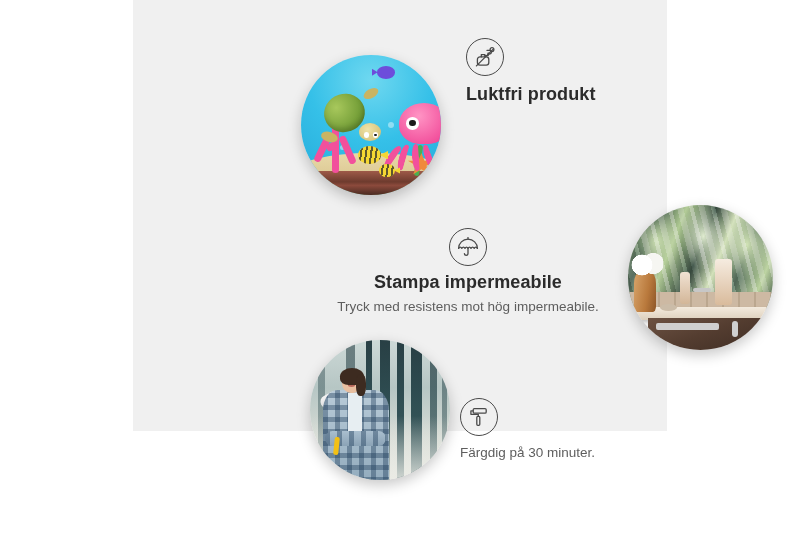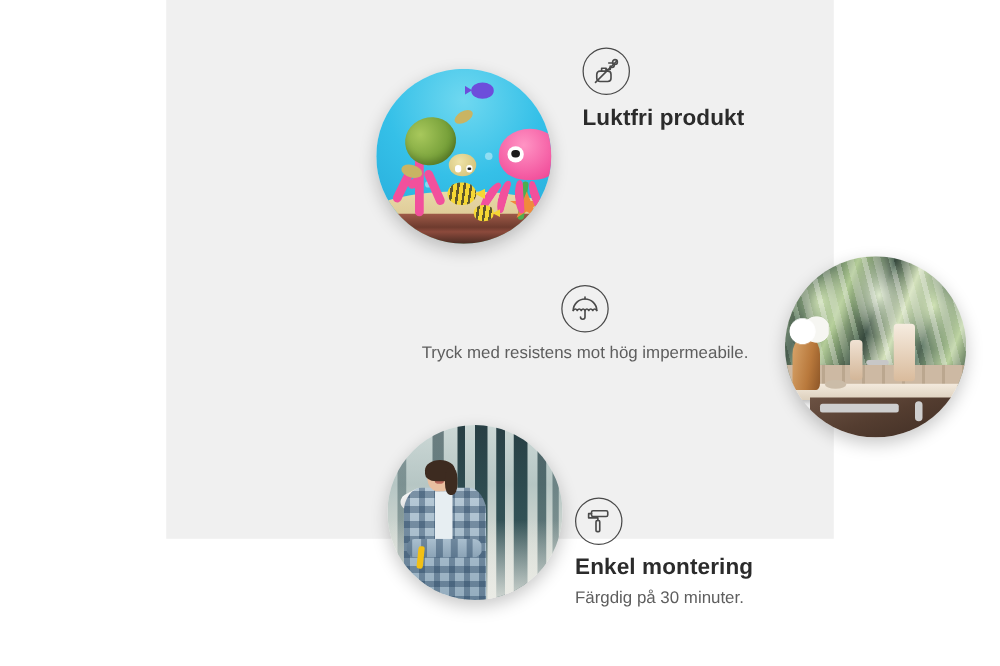--- a/index.html
+++ b/index.html
@@ -436,29 +436,29 @@
 
     <div class="feature" id="feature-water">
       <div class="ficon">
         <svg width="24" height="24" viewBox="0 0 24 24" fill="none" stroke="#4a4a4a" stroke-width="1.3" stroke-linecap="round" stroke-linejoin="round">
           <path d="M2.6 13.4C2.6 8.3 6.8 4.2 12 4.2s9.4 4.1 9.4 9.2"></path>
           <path d="M2.6 13.4c1 -1.6 2.2 -1.6 3.2 0 1 -1.6 2.2 -1.6 3.2 0 1 -1.6 2 -1.6 3 0 1 -1.6 2 -1.6 3 0 1 -1.6 2.2 -1.6 3.2 0 1 -1.6 2.2 -1.6 3.2 0"></path>
           <line x1="12" y1="2.6" x2="12" y2="4.2"></line>
           <path d="M12 13.4v5.2c0 1 -.8 1.8 -1.8 1.8s-1.8 -.8 -1.8 -1.8"></path>
         </svg>
       </div>
+      <div class="ftitle">Stampa impermeabile</div>
       <div class="fdesc">Tryck med resistens mot hög impermeabile.</div>
     </div>
 
     <div class="feature" id="feature-mount">
       <div class="ficon">
         <svg width="24" height="24" viewBox="0 0 24 24" fill="none" stroke="#4a4a4a" stroke-width="1.3" stroke-linecap="round" stroke-linejoin="round">
           <rect x="6.2" y="3.6" width="13" height="4.6" rx="1.2"></rect>
           <path d="M6.2 5.9H3.9v3.4h7.4v2.1"></path>
           <rect x="9.8" y="11.4" width="3" height="8.9" rx="1"></rect>
         </svg>
       </div>
-      <div class="ftitle">Enkel montering</div>
       <div class="fdesc">Färgdig på 30 minuter.</div>
     </div>
 
   </div>
 </div>
 
 </body></html>

